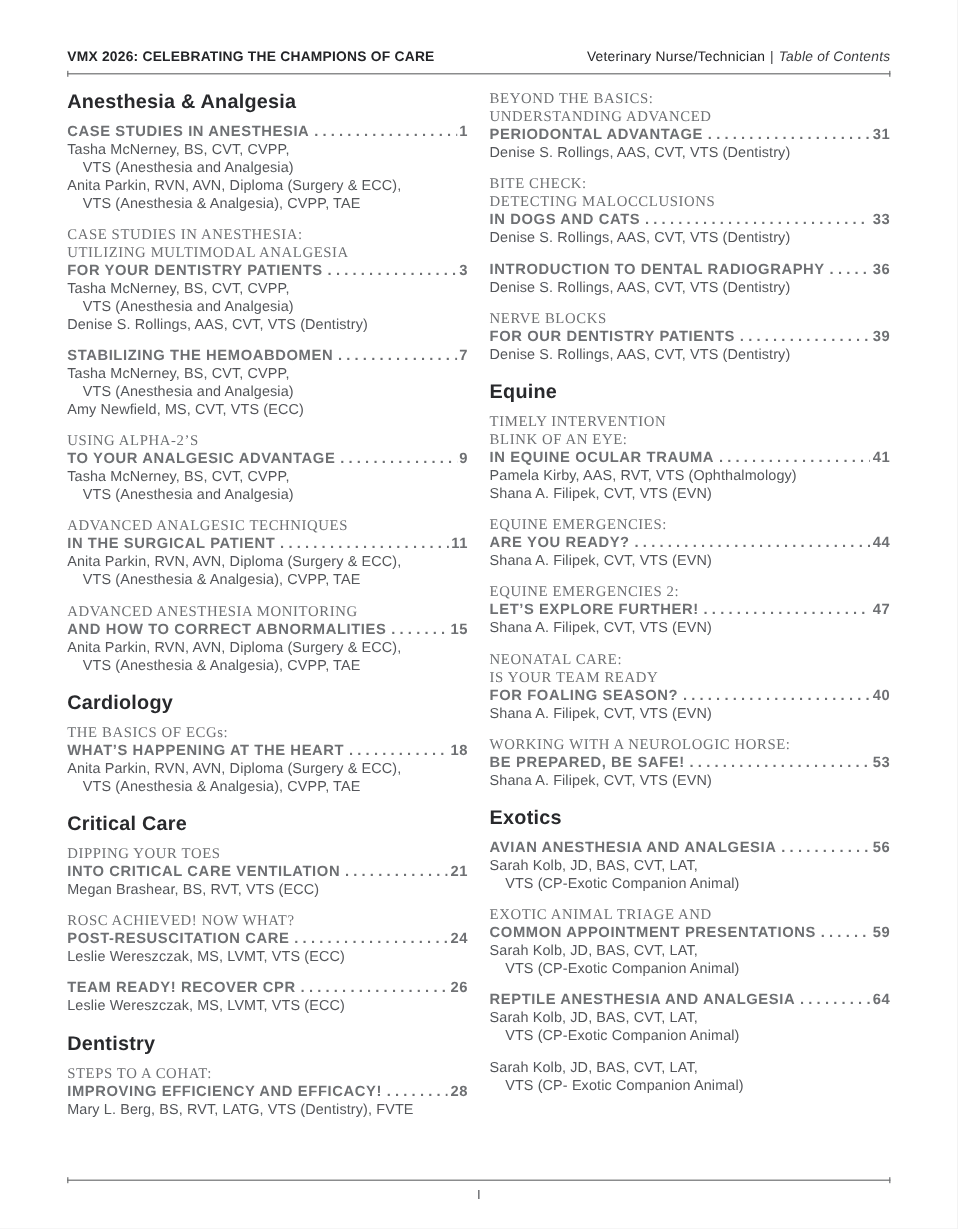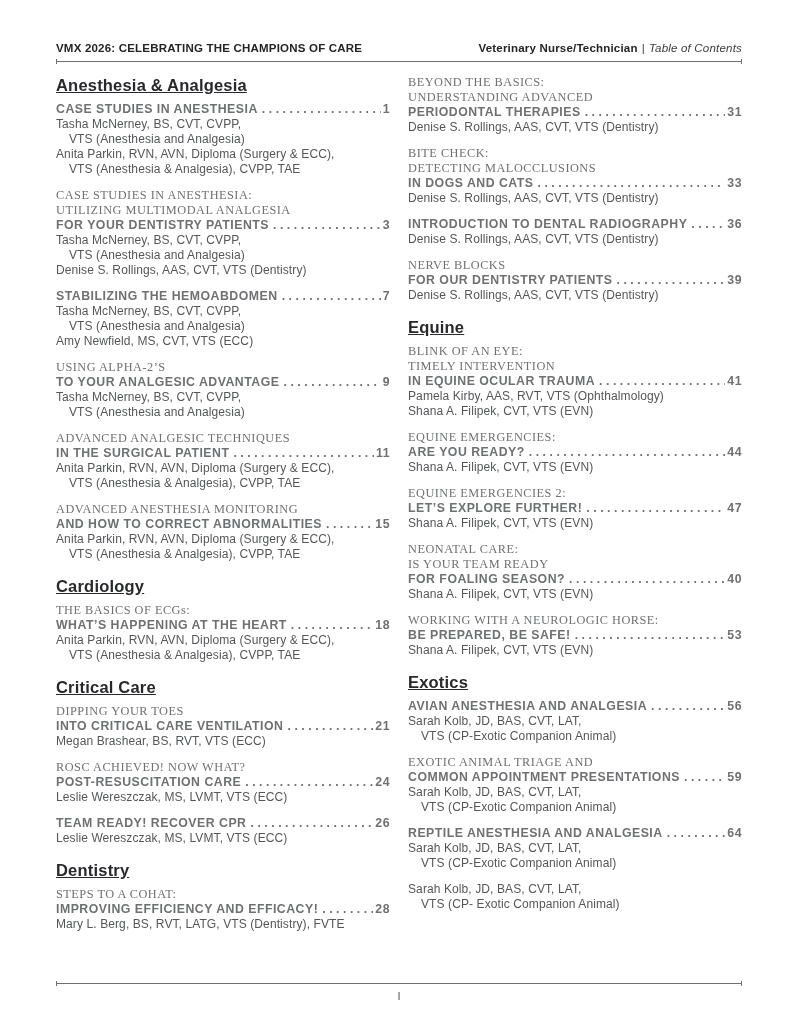--- a/index.html
+++ b/index.html
@@ -20,42 +20,41 @@
     display: flex;
     justify-content: space-between;
     align-items: baseline;
     font-size: 11.5px;
     letter-spacing: 0.2px;
     color: #232427;
     margin-bottom: 7px;
   }
   .h-left { font-weight: bold; }
   .h-right { color: #232427; }
-  .h-bold { font-weight: bold; }
+  .h-bold { font-weight: normal; }
   .h-sep { font-weight: normal; margin: 0 4px; color: #3a3b3e; }
   .h-italic { font-style: italic; font-weight: normal; color: #3a3b3e; }
   
   .rule { position: relative; height: 1px; background: #6f7072; }
   .rule::before, .rule::after {
     content: ""; position: absolute; top: -2px; width: 1px; height: 5px; background: #6f7072;
   }
   .rule::before { left: 0; }
   .rule::after { right: 0; }
   
   .columns { display: flex; gap: 18px; margin-top: 13px; }
   .col { flex: 1 1 0; min-width: 0; }
   
   .section-heading {
     font-size: 16.5px;
     font-weight: bold;
     color: #28292c;
     letter-spacing: 0.2px;
     line-height: 20px;
     margin: 14px 0 7px 0;
-    text-decoration: underline;
   }
   .col .section-heading:first-child { margin-top: 0; }
   
   .entry { margin-bottom: 11px; }
   .entry-title {
     color: #6e7073;
     font-size: 12.3px;
     letter-spacing: 0.5px;
     line-height: 15px;
   }
@@ -243,21 +242,21 @@
           </div>
           <div class="speaker">Mary L. Berg, BS, RVT, LATG, VTS (Dentistry), FVTE</div>
         </div>
       </div>
     <div class="col">
         <div class="entry">
           <div class="entry-title">
             <div class="title-line">BEYOND THE BASICS:</div>
             <div class="title-line">UNDERSTANDING ADVANCED</div>
             <div class="title-row">
-              <span class="t-text">PERIODONTAL THERAPIES</span>
+              <span class="t-text">PERIODONTAL ADVANTAGE</span>
               <span class="leader"></span>
               <span class="page-num">31</span>
             </div>
           </div>
           <div class="speaker">Denise S. Rollings, AAS, CVT, VTS (Dentistry)</div>
         </div>
         <div class="entry">
           <div class="entry-title">
             <div class="title-line">BITE CHECK:</div>
             <div class="title-line">DETECTING MALOCCLUSIONS</div>
@@ -286,22 +285,22 @@
               <span class="t-text">FOR OUR DENTISTRY PATIENTS</span>
               <span class="leader"></span>
               <span class="page-num">39</span>
             </div>
           </div>
           <div class="speaker">Denise S. Rollings, AAS, CVT, VTS (Dentistry)</div>
         </div>
         <div class="section-heading">Equine</div>
         <div class="entry">
           <div class="entry-title">
+            <div class="title-line">TIMELY INTERVENTION</div>
             <div class="title-line">BLINK OF AN EYE:</div>
-            <div class="title-line">TIMELY INTERVENTION</div>
             <div class="title-row">
               <span class="t-text">IN EQUINE OCULAR TRAUMA</span>
               <span class="leader"></span>
               <span class="page-num">41</span>
             </div>
           </div>
           <div class="speaker">Pamela Kirby, AAS, RVT, VTS (Ophthalmology)</div>
           <div class="speaker">Shana A. Filipek, CVT, VTS (EVN)</div>
         </div>
         <div class="entry">

